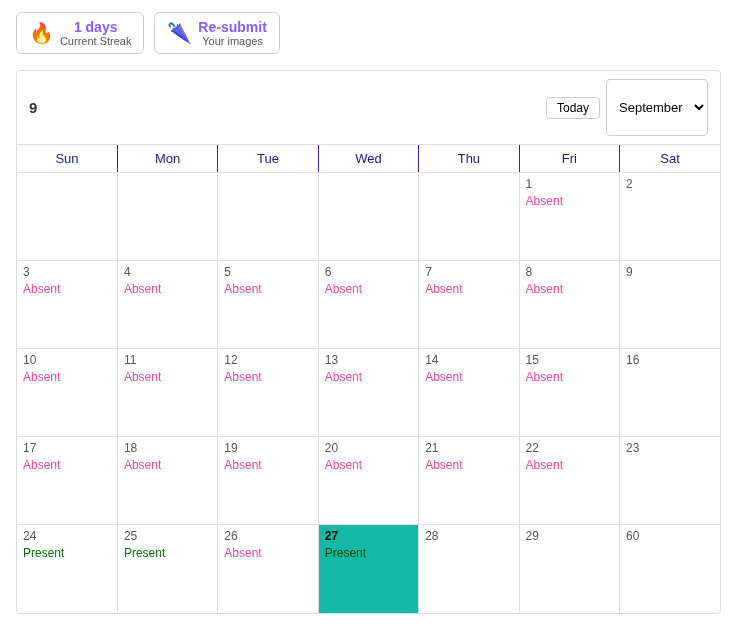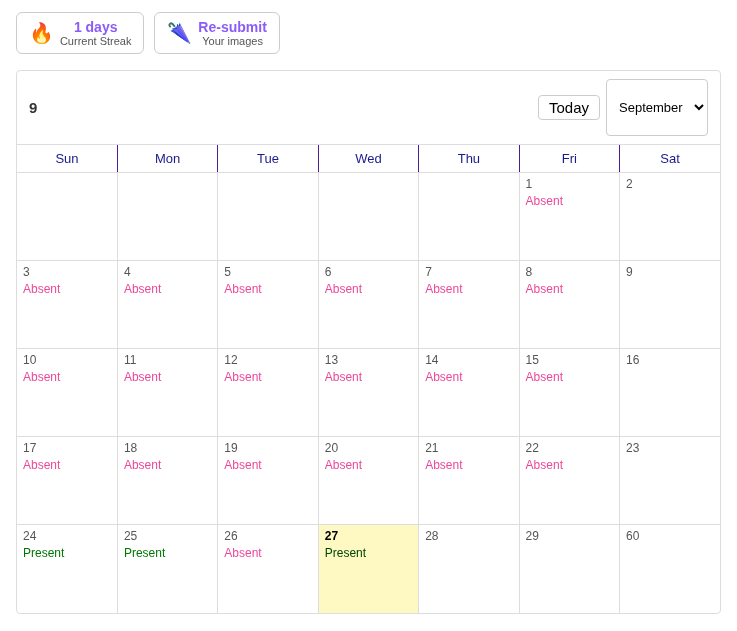--- a/index.html
+++ b/index.html
@@ -58,21 +58,21 @@
       display: flex;
       gap: 6px;
       align-items: center;
     }
     .today-btn {
       border: 1.5px solid #ccc;
       border-radius: 4px;
       padding: 3px 10px;
       background: #fff;
       cursor: pointer;
-      font-size: 15px;
+      font-size: 12px;
       margin-left: 32px;
     }
     .month-select {
       border: 1.5px solid #ccc;
       border-radius: 4px;
       padding: 19px 8px;
       font-size: 13px;
       cursor: pointer;
       background: #fff;
       appearance: auto;
@@ -123,21 +123,21 @@
       color: #ec4899;
       font-size: 12px;
       font-weight: normal;
     }
     .status-present {
       color: #007700;
       font-size: 12px;
       font-weight: normal;
     }
     .today-cell {
-      background-color: #fef9c3;
+      background-color: #14b8a6;
     }
     .today-cell .day-num {
       color: #000;
       font-weight: bold;
     }
     .today-cell .status-present {
       color: #004400;
     }
     .fire-icon { font-size: 20px; }
     .resubmit-icon { font-size: 20px; }

